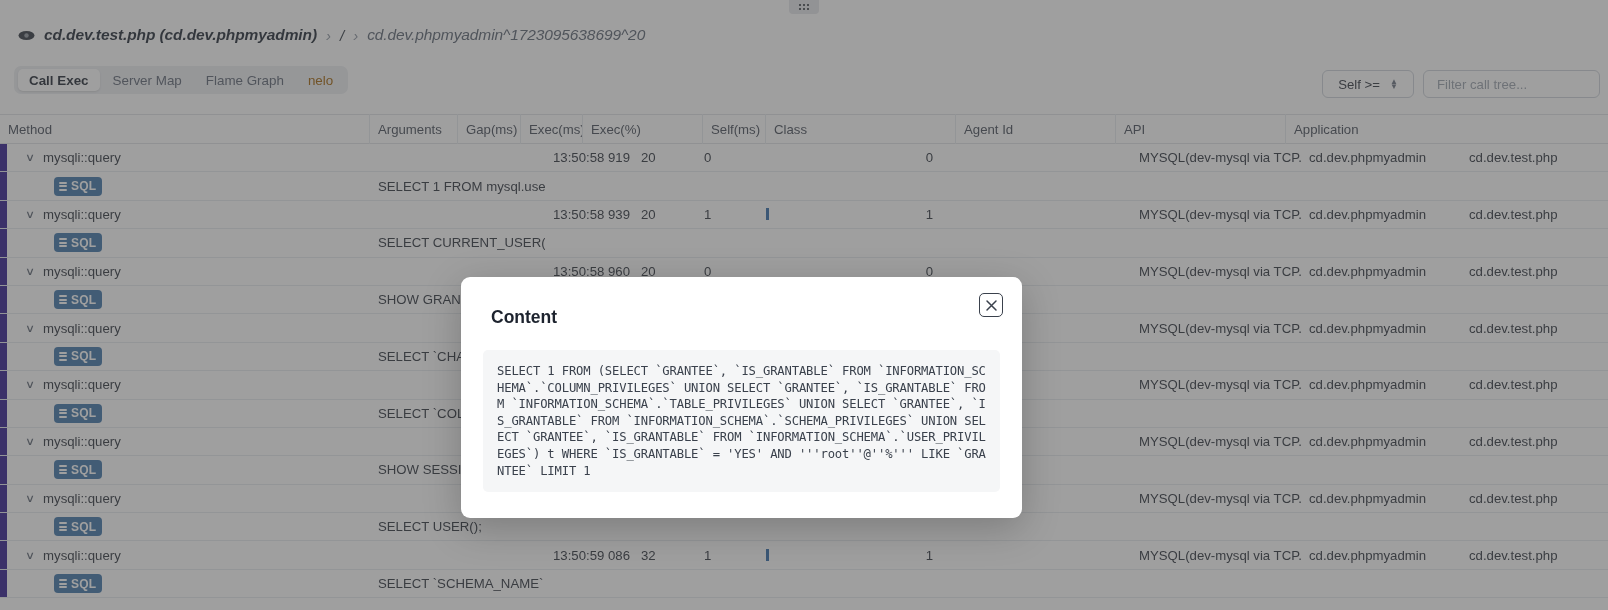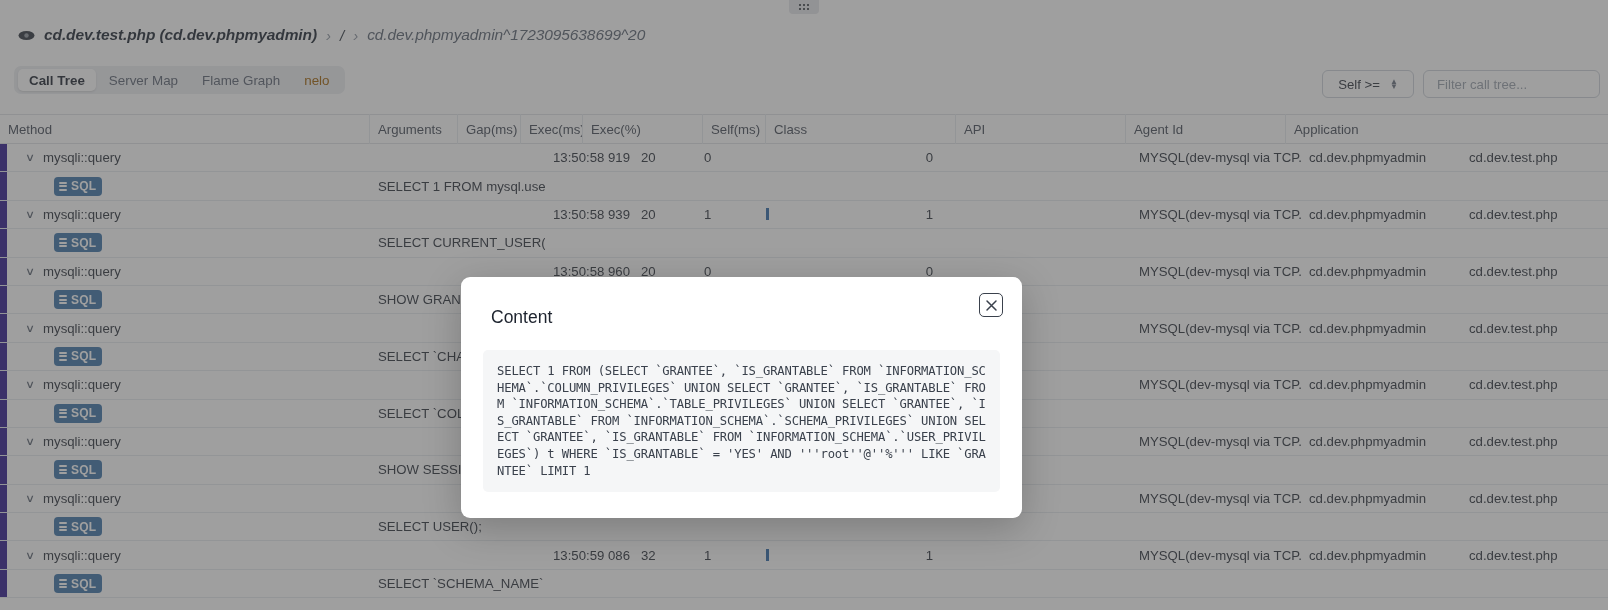--- a/index.html
+++ b/index.html
@@ -233,21 +233,21 @@
     left: 461px; top: 277px;
     width: 561px;
     background: #ffffff;
     border-radius: 9px;
     box-shadow: 0 10px 38px rgba(0,0,0,0.22);
     padding: 20px 22px 26px 22px;
     pointer-events: auto;
   }
   .modal-title {
     font-size: 17.5px;
-    font-weight: 400;
+    font-weight: 700;
     color: #1d232e;
     margin: 10px 0 0 8px;
   }
   .modal-close {
     position: absolute;
     right: 19px; top: 16px;
     width: 24px; height: 24px;
     border: 1.4px solid #3a414c;
     border-radius: 5px;
     background: #fff;
@@ -294,21 +294,21 @@
         </svg>
     </span>
     <span class="bc-root">cd.dev.test.php (cd.dev.phpmyadmin)</span>
     <span class="bc-sep">›</span>
     <span class="bc-slash">/</span>
     <span class="bc-sep">›</span>
     <span class="bc-tail">cd.dev.phpmyadmin^1723095638699^20</span>
   </div>
 
   <div class="tabbar">
-    <div class="tab active">Call Tree</div>
+    <div class="tab active">Call Exec</div>
     <div class="tab">Server Map</div>
     <div class="tab">Flame Graph</div>
     <div class="tab link">nelo</div>
   </div>
 
   <div class="rightctl">
     <div class="selfselect">
       <span>Self &gt;=</span>
       <span class="chev-ud">
           <span>▲</span>
@@ -322,22 +322,22 @@
 
   <div class="table">
     <div class="thead">
       <div class="th" style="width:370px">Method</div>
       <div class="th" style="width:88px">Arguments</div>
       <div class="th" style="width:63px">Gap(ms)</div>
       <div class="th" style="width:62px">Exec(ms)</div>
       <div class="th" style="width:120px">Exec(%)</div>
       <div class="th" style="width:63px">Self(ms)</div>
       <div class="th" style="width:190px">Class</div>
+      <div class="th" style="width:160px">Agent Id</div>
       <div class="th" style="width:170px">API</div>
-      <div class="th" style="width:160px">Agent Id</div>
       <div class="th" style="flex:1">Application</div>
     </div>
     <div class="tbody" id="tbody">
         <div class="tr">
           <div class="bar" style="background: rgb(46, 26, 143);"></div>
           <div class="td method-cell" style="width: 370px;">
             <span class="chev">∨</span>
             <span class="mname">mysqli::query</span>
           </div>
           <div class="td" style="width: 175px;"></div>

